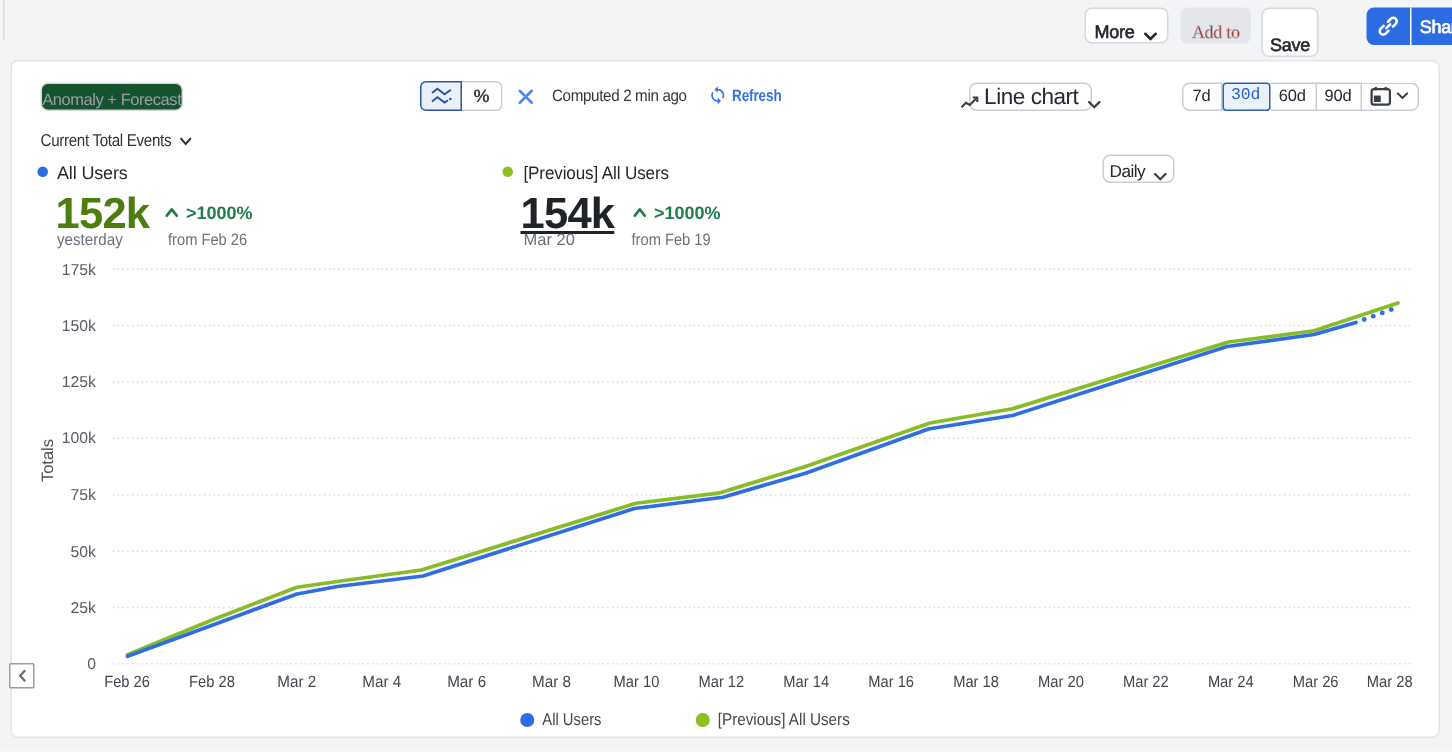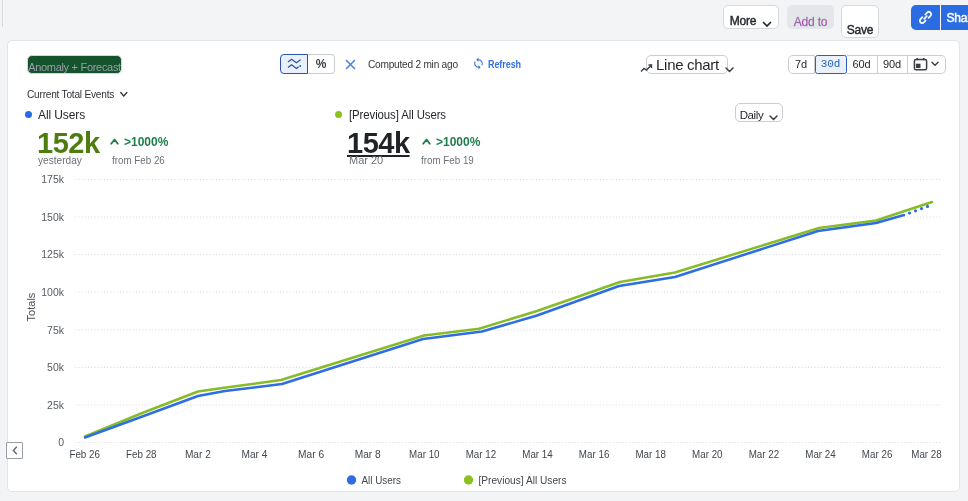--- a/index.html
+++ b/index.html
@@ -23,21 +23,21 @@
 <body>
 <div id="page">
 
   <div class="abs" style="left:2px;top:0;width:1px;height:27px;background:#d9dcdf;"></div>
 
   <div class="btn" style="left:723px;top:5px;width:56px;height:24px;font-weight:400;-webkit-text-stroke:0.4px #25282e;">More
     <svg class="chev" width="10" height="7" viewBox="0 0 10 7">
         <path d="M1.5 1.5 L5 5 L8.5 1.5" stroke="#25282e" stroke-width="1.7" fill="none" stroke-linecap="round"></path>
       </svg>
   </div>
-  <div class="btn" style="left:787px;top:5px;width:47px;height:24px;background:#e4e6e9;border:none;color:#a21caf;font-weight:400;-webkit-text-stroke:0.4px #a7adb5;">Add to</div>
+  <div class="btn" style="left:787px;top:5px;width:47px;height:24px;background:#e4e6e9;border:none;color:#b91c1c;font-weight:400;font-family:Liberation Serif, serif;-webkit-text-stroke:0.4px #a7adb5;">Add to</div>
   <div class="btn" style="left:841px;top:5px;width:38px;height:33px;font-weight:400;-webkit-text-stroke:0.4px #25282e;">Save</div>
   <div class="abs" style="left:887px;top:5px;width:72px;height:25px;background:#2b6ce2;border-radius:5px;display:flex;margin-left:24px;">
     <div style="width:29px;height:25px;display:flex;align-items:center;justify-content:center;">
       <svg width="15" height="15" viewBox="0 0 15 15">
         <g stroke="#fff" stroke-width="1.7" fill="none" stroke-linecap="round">
           <path d="M6.2 8.8 L8.8 6.2"></path>
           <path d="M7.3 4.5 L9.2 2.6 a2.33 2.33 0 0 1 3.3 3.3 L10.6 7.8"></path>
           <path d="M7.7 10.5 L5.8 12.4 a2.33 2.33 0 0 1 -3.3 -3.3 L4.4 7.2"></path>
         </g>
       </svg>

